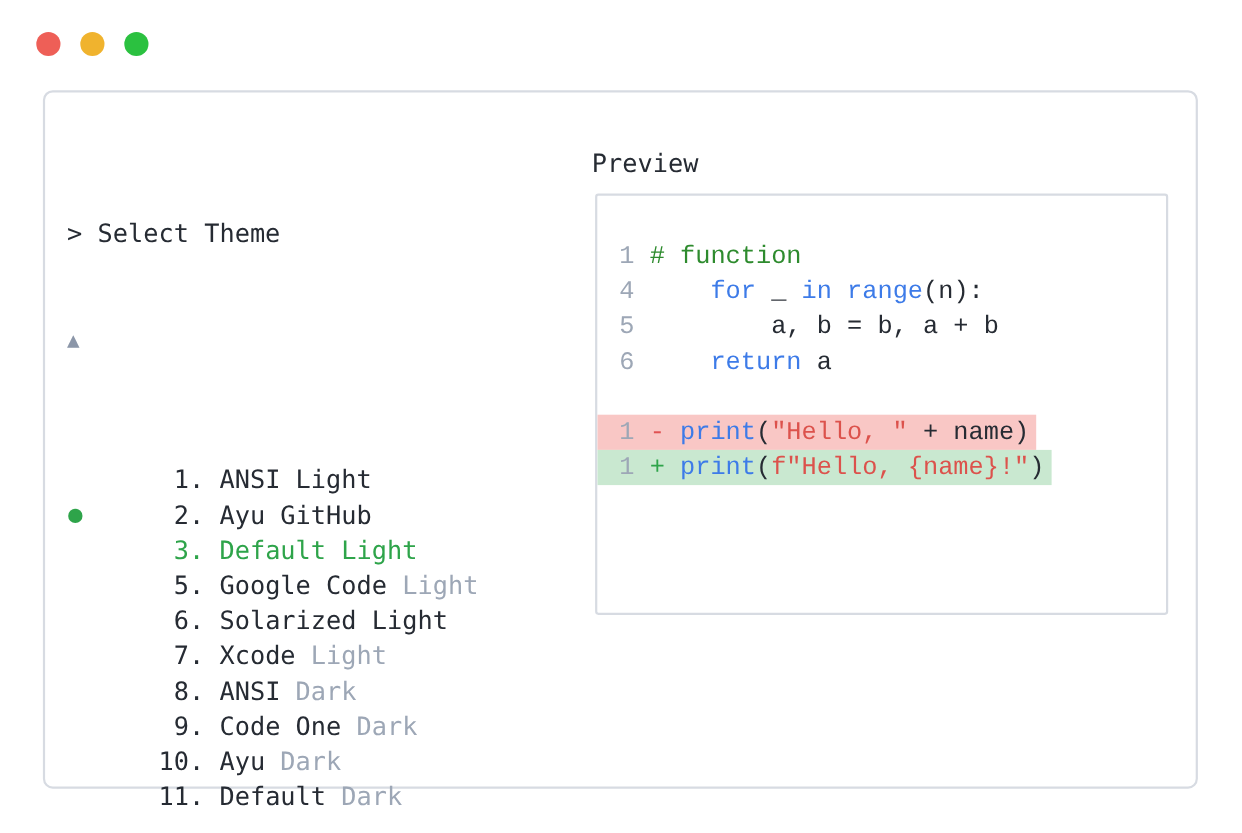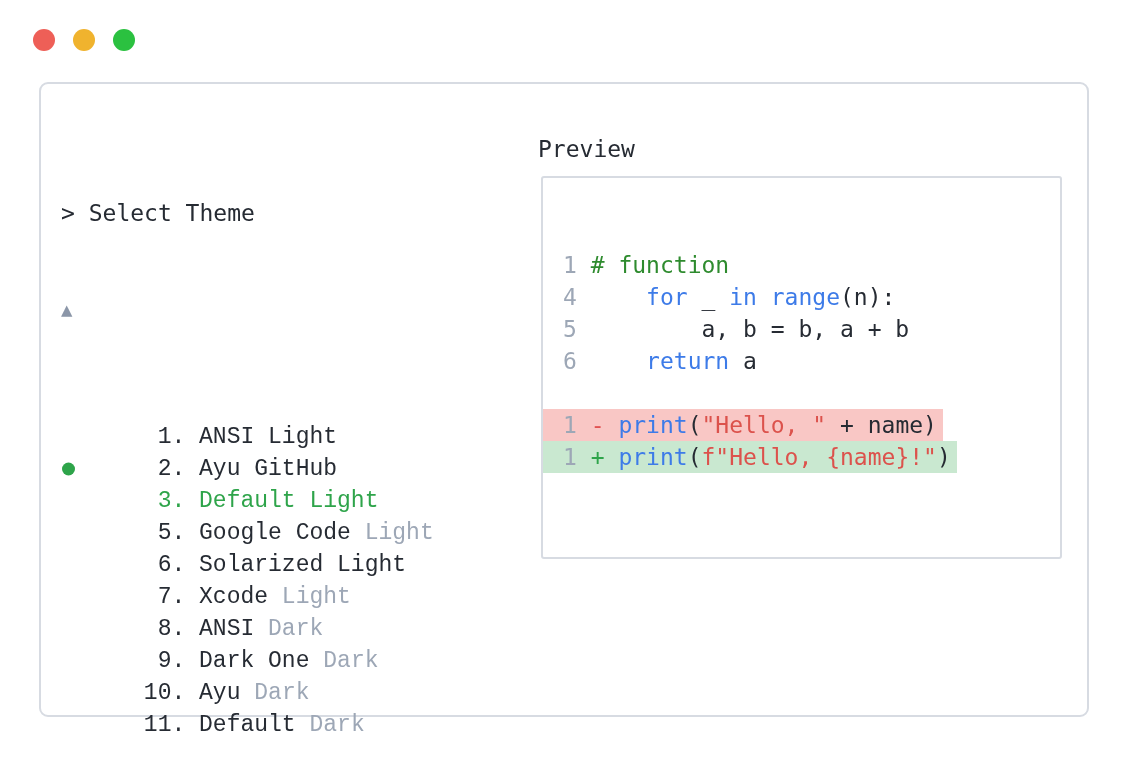--- a/index.html
+++ b/index.html
@@ -36,37 +36,37 @@
     border:2px solid var(--border);border-radius:9px;background:#fff;box-sizing:border-box;
   }
 
   .selector{
     position:absolute;left:20px;top:49px;
     font-size:23px;line-height:32px;white-space:pre;
   }
   .row{height:32px;line-height:32px;}
   .arrow-up{color:var(--scroll-up);font-size:19px;}
 
-  .theme-item{position:relative;height:32px;line-height:32px;cursor:default;font-family:Liberation Mono, monospace;}
+  .theme-item{position:relative;height:32px;line-height:32px;cursor:default;}
   .theme-item .dot{
     position:absolute;left:1px;top:50%;transform:translateY(-50%);
     width:13px;height:13px;border-radius:50%;background:var(--selected-green);
   }
   .theme-item .muted{color:var(--muted);}
   .theme-item.selected,
   .theme-item.selected .muted{color:var(--selected-green);}
 
   .preview-title{
     position:absolute;left:497px;top:49px;height:32px;line-height:32px;
     font-size:23px;color:var(--text);white-space:pre;
   }
   .preview-box{
     position:absolute;left:500px;top:92px;width:521px;height:383px;
     border:2px solid var(--border);border-radius:3px;box-sizing:border-box;
-    padding-top:71px;background:#fff;overflow:hidden;
+    padding-top:39px;background:#fff;overflow:hidden;font-family:Liberation Mono, monospace;
   }
   .cline{
     height:32px;line-height:32px;font-size:23px;white-space:pre;
     padding-left:20px;color:var(--text);
   }
   .cline .ln{color:var(--muted);}
   .cline.diff-removed{background:var(--removed-bg);width:fit-content;padding-right:6px;}
   .cline.diff-added{background:var(--added-bg);width:fit-content;padding-right:6px;}
 
   .tok-plain{color:var(--text);}
@@ -101,21 +101,21 @@
     <span class="dot"></span><span class="num">   3. </span><span class="label">Default Light</span><span class="muted"></span>
   </div><div class="row theme-item">
     <span class="num">   5. </span><span class="label">Google Code</span><span class="muted"> Light</span>
   </div><div class="row theme-item">
     <span class="num">   6. </span><span class="label">Solarized Light</span><span class="muted"></span>
   </div><div class="row theme-item">
     <span class="num">   7. </span><span class="label">Xcode</span><span class="muted"> Light</span>
   </div><div class="row theme-item">
     <span class="num">   8. </span><span class="label">ANSI</span><span class="muted"> Dark</span>
   </div><div class="row theme-item">
-    <span class="num">   9. </span><span class="label">Dark One</span><span class="muted"> Dark</span>
+    <span class="num">   9. </span><span class="label">Code One</span><span class="muted"> Dark</span>
   </div><div class="row theme-item">
     <span class="num">  10. </span><span class="label">Ayu</span><span class="muted"> Dark</span>
   </div><div class="row theme-item">
     <span class="num">  11. </span><span class="label">Default</span><span class="muted"> Dark</span>
   </div><div class="row theme-item">
     
   </div></div>
       
       
       

